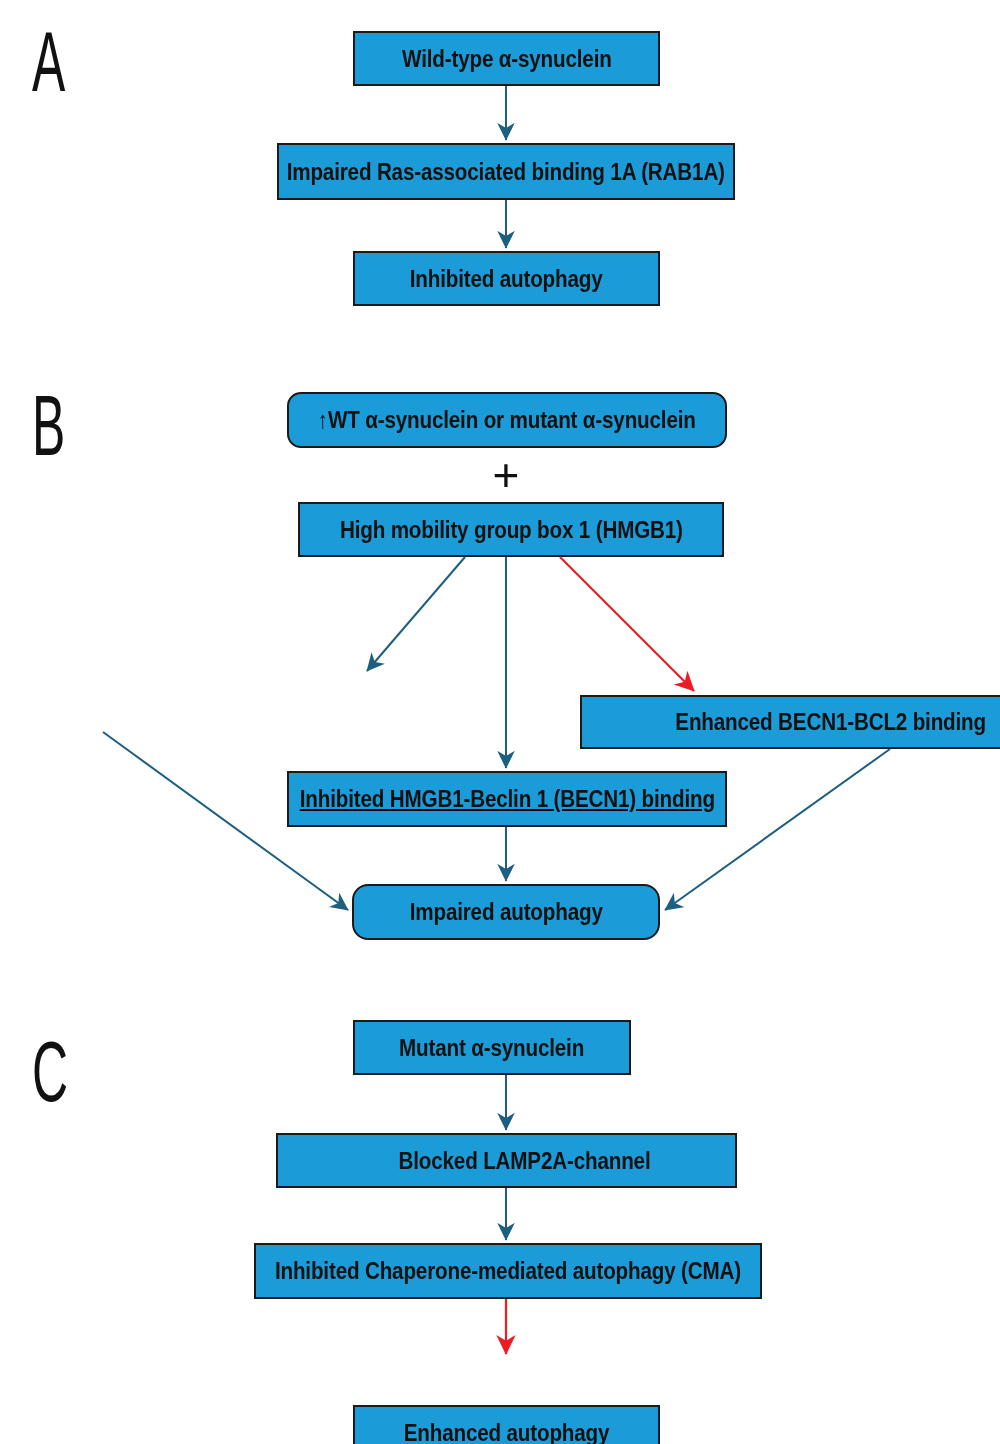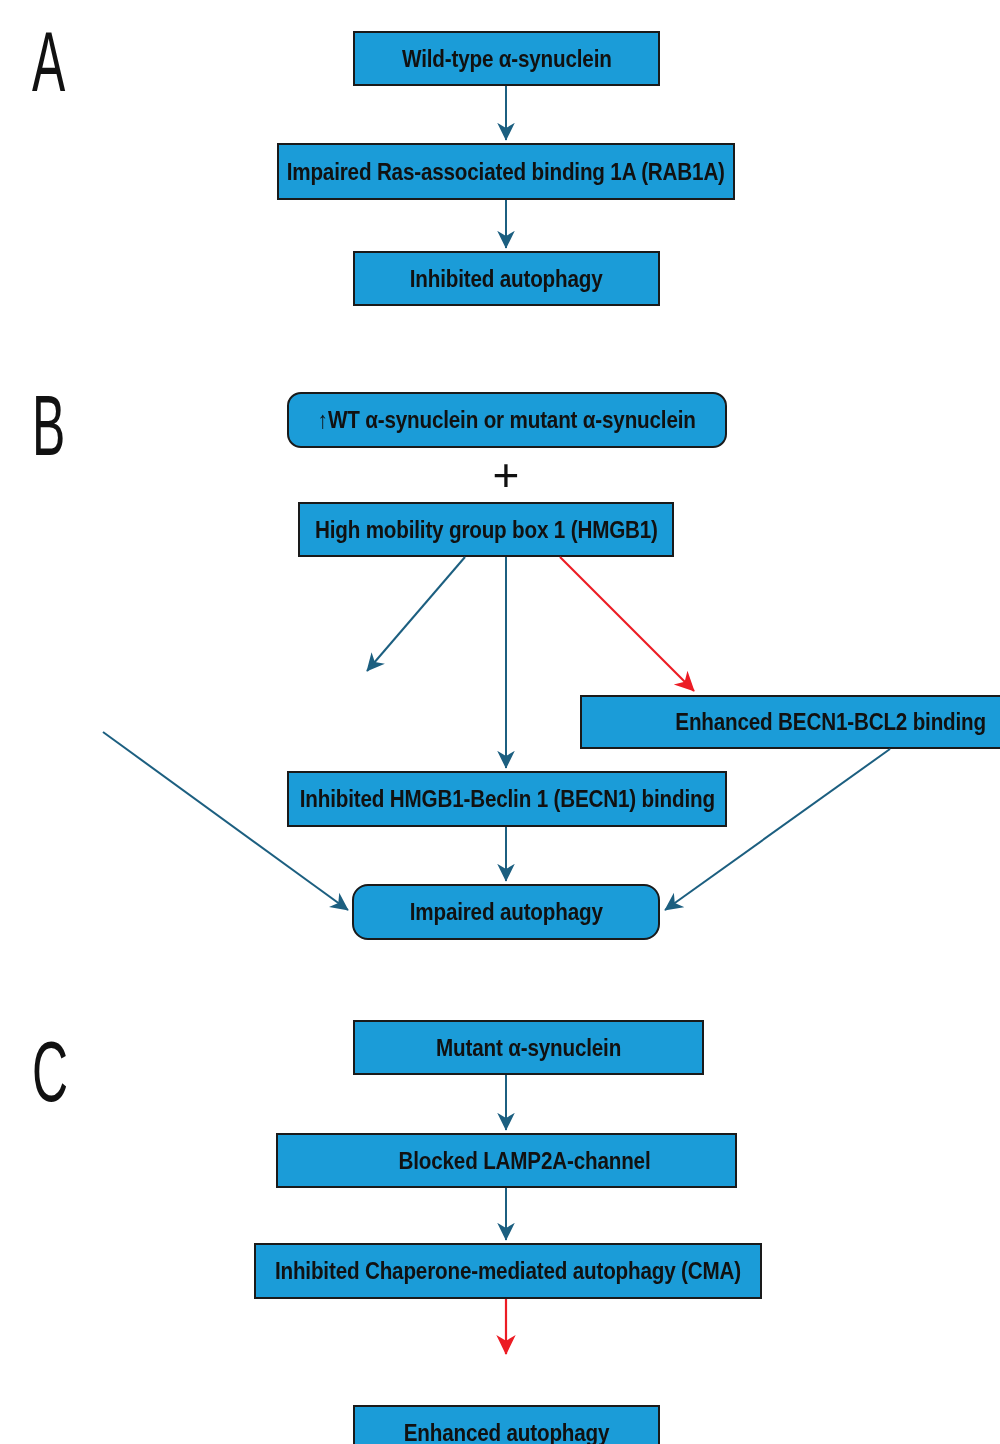--- a/index.html
+++ b/index.html
@@ -73,34 +73,34 @@
     <span class="node-text">Impaired Ras-associated binding 1A (RAB1A)</span>
   </div>
   <div class="node" style="left:353px; top:251px; width:307px; height:55px;">
     <span class="node-text">Inhibited autophagy</span>
   </div>
 
   <div class="node" style="left:287px; top:392px; width:440px; height:56px;border-radius:14px;">
     <span class="node-text">↑WT α-synuclein or mutant α-synuclein</span>
   </div>
   <div class="plus" style="left:476px; top:452px; width:60px;">+</div>
-  <div class="node" style="left:298px; top:502px; width:376px; height:55px;">
+  <div class="node" style="left:298px; top:502px; width:426px; height:55px;">
     <span class="node-text">High mobility group box 1 (HMGB1)</span>
   </div>
   <div class="node" style="left:560px; top:695px; width:501px; height:54px;margin-left:20px;">
     <span class="node-text">Enhanced BECN1-BCL2 binding</span>
   </div>
-  <div class="node" style="left:287px; top:771px; width:440px; height:56px;">
+  <div class="node" style="left:287px; top:771px; width:440px; height:56px;text-decoration:underline;">
     <span class="node-text">Inhibited HMGB1-Beclin 1 (BECN1) binding</span>
   </div>
   <div class="node" style="left:352px; top:884px; width:308px; height:56px;border-radius:16px;">
     <span class="node-text">Impaired autophagy</span>
   </div>
 
-  <div class="node" style="left:353px; top:1020px; width:351px; height:55px;">
+  <div class="node" style="left:353px; top:1020px; width:278px; height:55px;">
     <span class="node-text">Mutant α-synuclein</span>
   </div>
   <div class="node" style="left:276px; top:1133px; width:461px; height:55px;padding-left:36px;">
     <span class="node-text">Blocked LAMP2A-channel</span>
   </div>
   <div class="node" style="left:254px; top:1243px; width:508px; height:56px;">
     <span class="node-text">Inhibited Chaperone-mediated autophagy (CMA)</span>
   </div>
   <div class="node" style="left:353px; top:1357px; width:307px; height:55px;margin-top:48px;">
     <span class="node-text">Enhanced autophagy</span>

